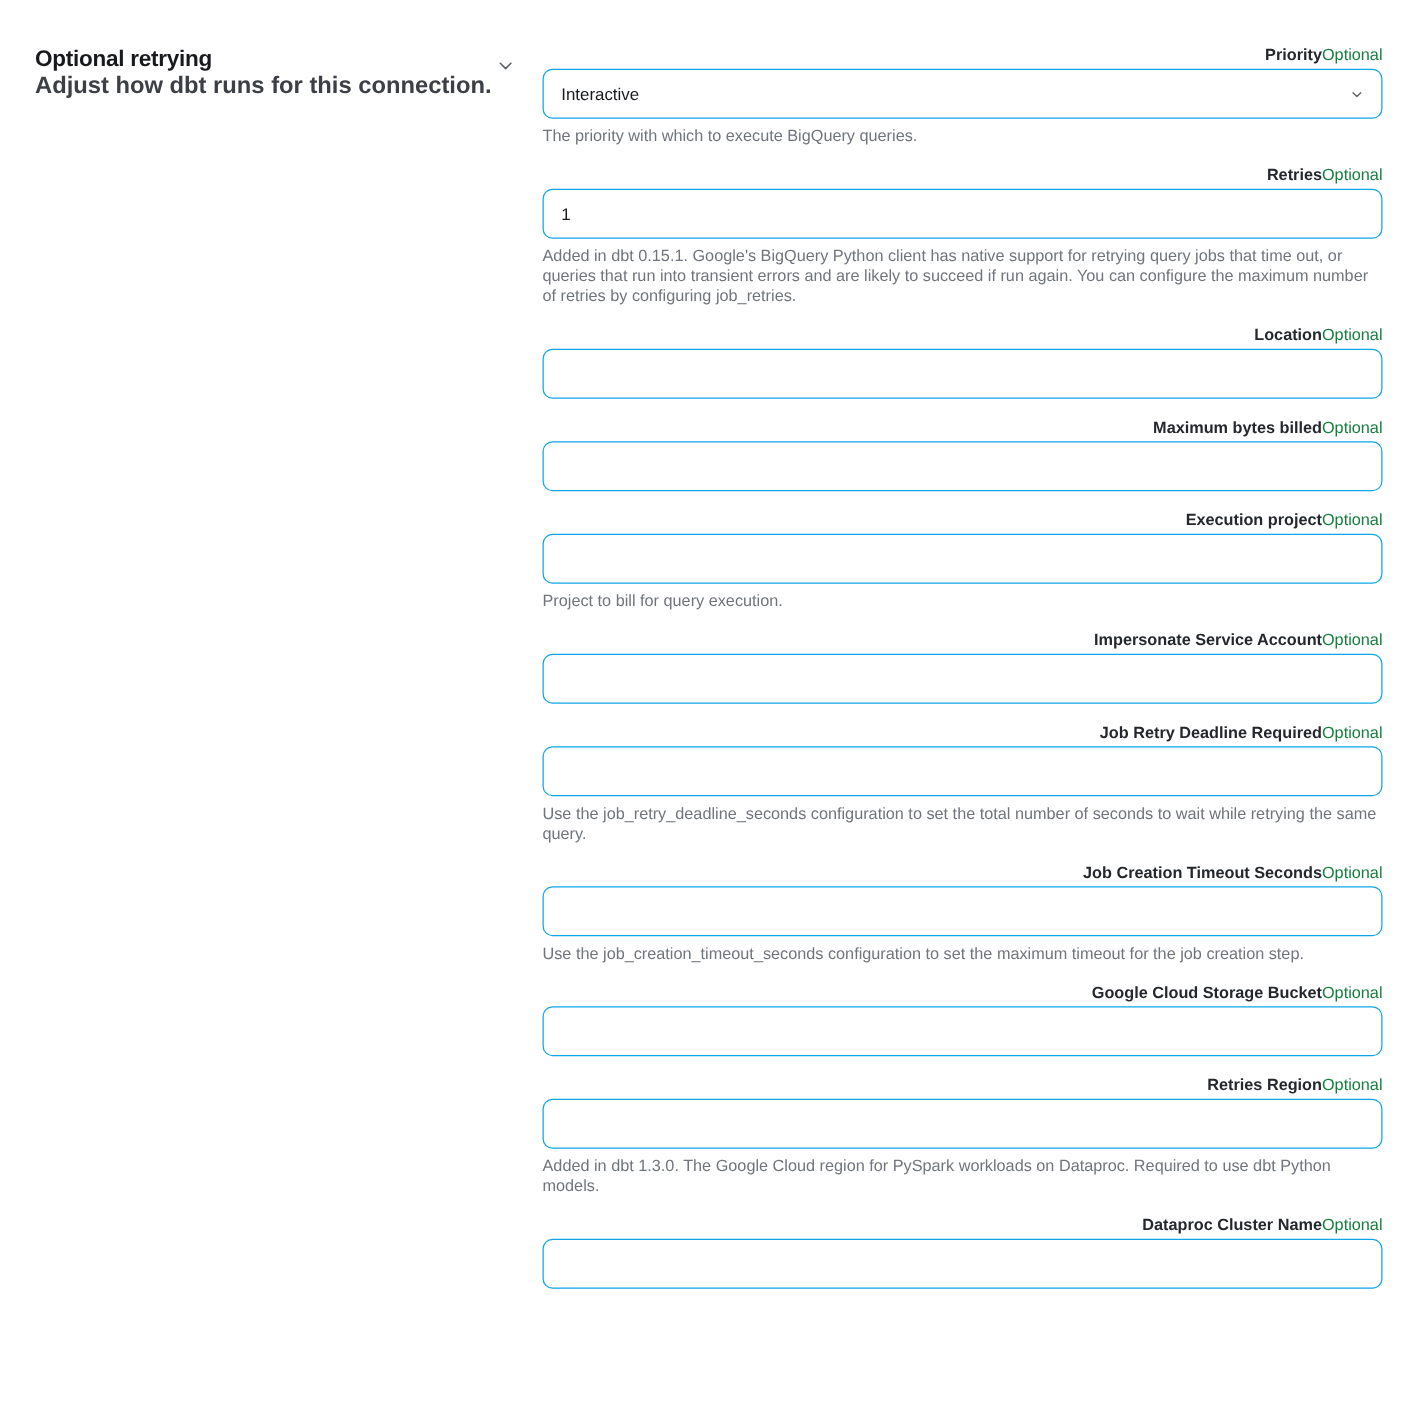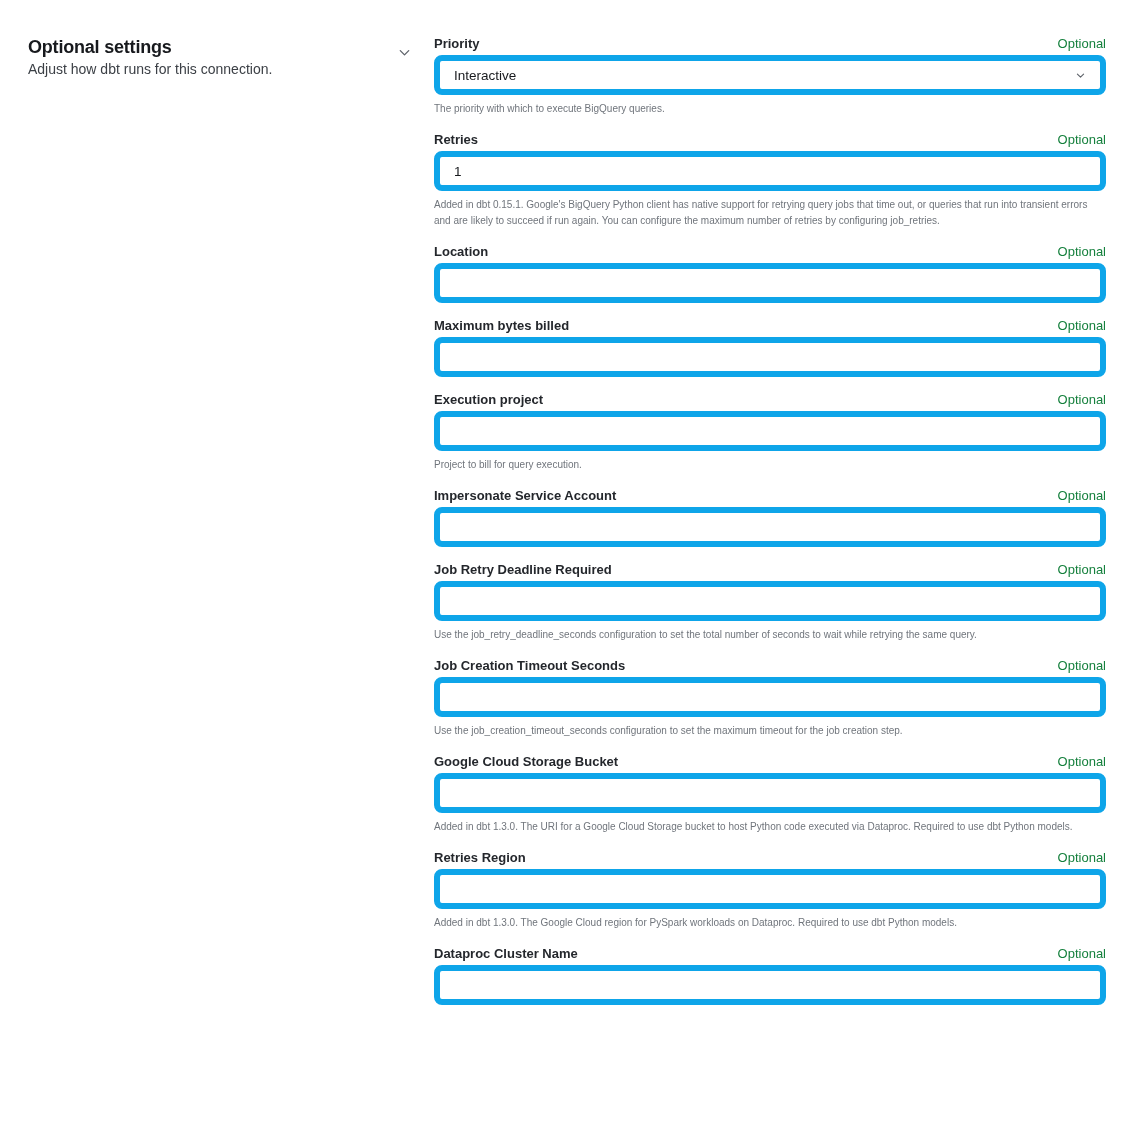--- a/index.html
+++ b/index.html
@@ -29,89 +29,90 @@
   .section-heading h2 {
     margin: 0;
     font-size: 18px;
     font-weight: 700;
     letter-spacing: -0.2px;
     color: #17191d;
     line-height: 22px;
   }
   .section-heading p {
     margin: 3px 0 0 0;
-    font-size: 14px;
+    font-size: 19px;
     line-height: 16px;
     color: #3c4046;
+    font-weight: bold;
   }
   .collapse-toggle {
     background: none;
     border: none;
     padding: 0;
     margin-top: 9px;
     cursor: pointer;
     display: inline-flex;
     color: #5d6269;
   }
   
   .fields { flex: 1; min-width: 0; }
   .field { margin-bottom: 15px; }
   .field-head {
     display: flex;
-    justify-content: space-between;
+    justify-content: flex-end;
     align-items: baseline;
     margin-bottom: 4px;
   }
   .field-label {
     font-size: 13px;
     font-weight: 700;
     color: #24272c;
     line-height: 15px;
   }
   .optional-tag {
     font-size: 13px;
     font-weight: 400;
     color: #15803d;
     line-height: 15px;
   }
   .text-input, .select-control {
     width: 100%;
     height: 40px;
-    border: 6px solid #0ea5e9;
+    border: 1px solid #0ea5e9;
     border-radius: 8px;
     background: #ffffff;
     font-family: "Liberation Sans", sans-serif;
     font-size: 13.5px;
     color: #17191d;
     padding: 0 14px;
   }
   .text-input { display: block; }
   .select-control {
     display: flex;
     align-items: center;
     justify-content: space-between;
     cursor: pointer;
   }
   .select-value { font-size: 13.5px; color: #17191d; }
   .select-chevron { display: inline-flex; color: #5d6269; }
   .field-help {
     margin: 6px 0 0 0;
-    font-size: 10px;
+    font-size: 13px;
     line-height: 16px;
     color: #70757c;
   }
 </style>
 </head>
 <body>
 
 <div class="layout">
 
   <aside class="section-info">
     <div class="section-heading">
-      <h2>Optional settings</h2>
+      <h2>Optional retrying</h2>
       <p>Adjust how dbt runs for this connection.</p>
     </div>
     <button class="collapse-toggle" aria-label="Collapse section">
       <span style="display:inline-flex;">
         <svg width="15" height="15" viewBox="0 0 16 16" fill="none" stroke="currentColor" stroke-width="1.4" stroke-linecap="round" stroke-linejoin="round">
             <path d="M3.5 6l4.5 4.5L12.5 6"></path>
           </svg>
       </span>
     </button>
   </aside>
@@ -202,21 +203,20 @@
     <p class="field-help">Use the job_creation_timeout_seconds configuration to set the maximum timeout for the job creation step.</p>
   </section>
 
   <section class="field">
     <div class="field-head">
       <label class="field-label">Google Cloud Storage Bucket</label>
       <span class="optional-tag">Optional</span>
     </div>
 
     <input class="text-input" type="text" value="" style="">
-    <p class="field-help">Added in dbt 1.3.0. The URI for a Google Cloud Storage bucket to host Python code executed via Dataproc. Required to use dbt Python models.</p>
   </section>
 
   <section class="field">
     <div class="field-head">
       <label class="field-label">Retries Region</label>
       <span class="optional-tag">Optional</span>
     </div>
 
     <input class="text-input" type="text" value="" style="">
     <p class="field-help">Added in dbt 1.3.0. The Google Cloud region for PySpark workloads on Dataproc. Required to use dbt Python models.</p>

